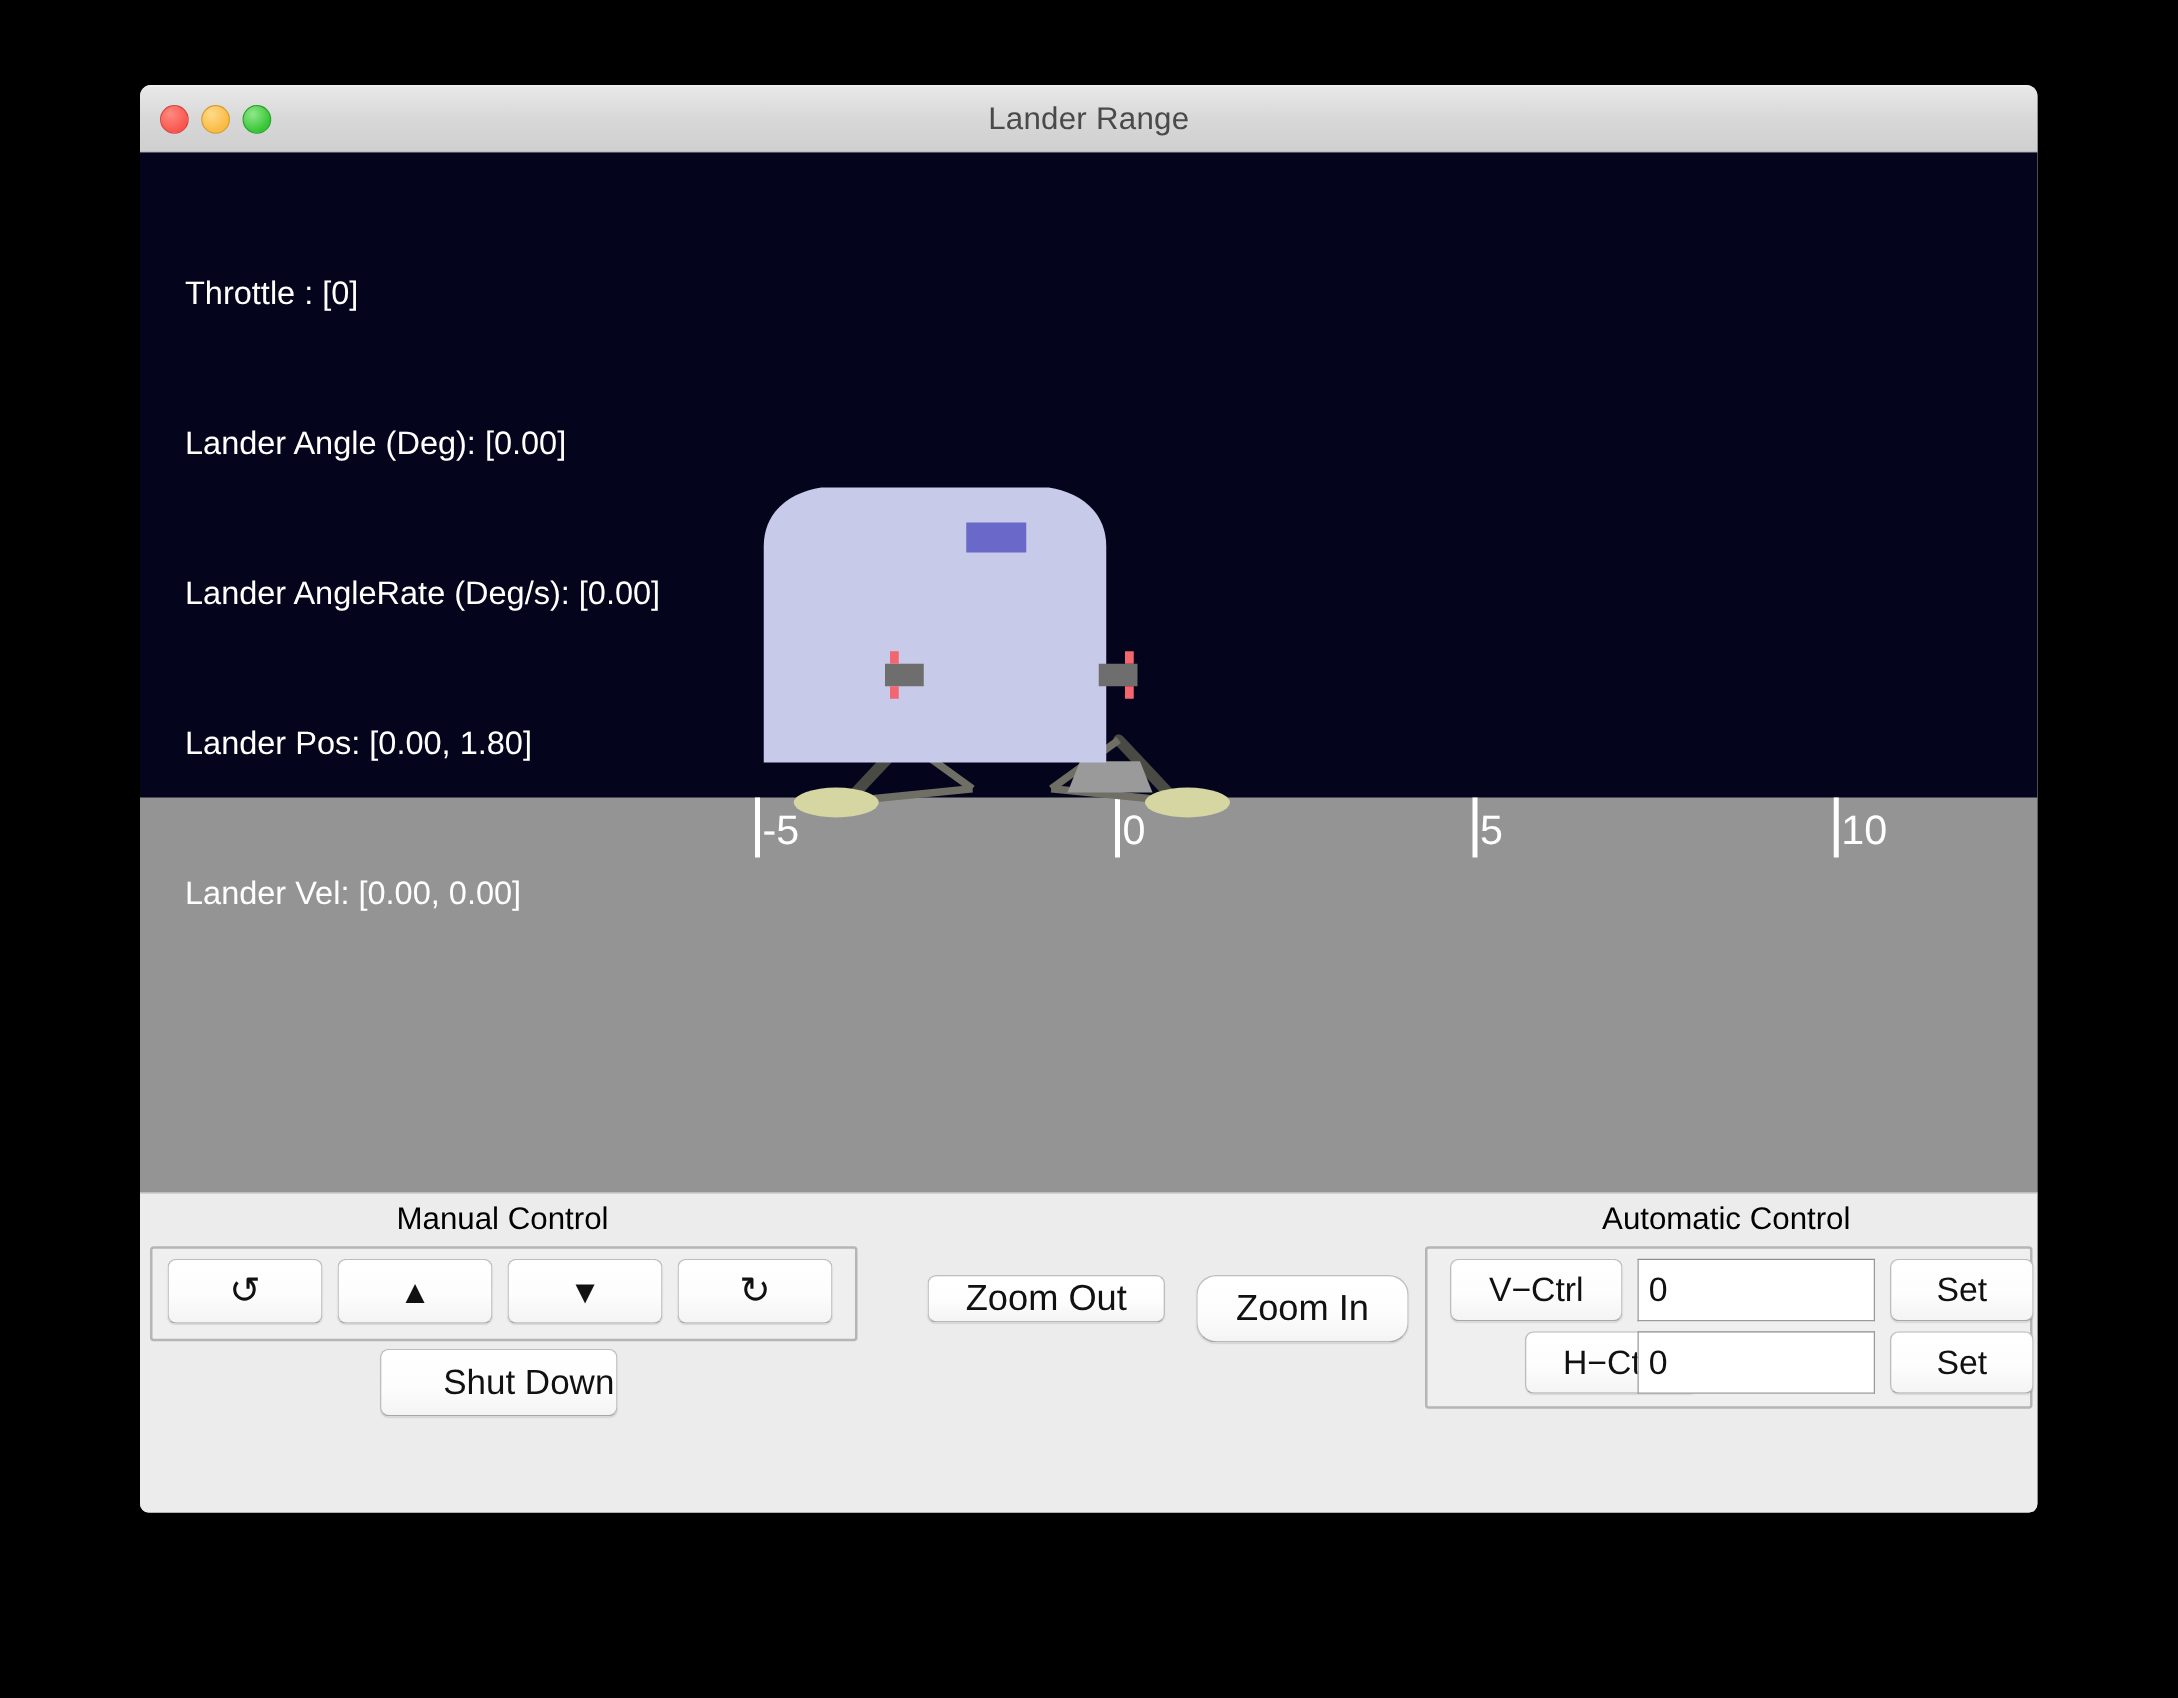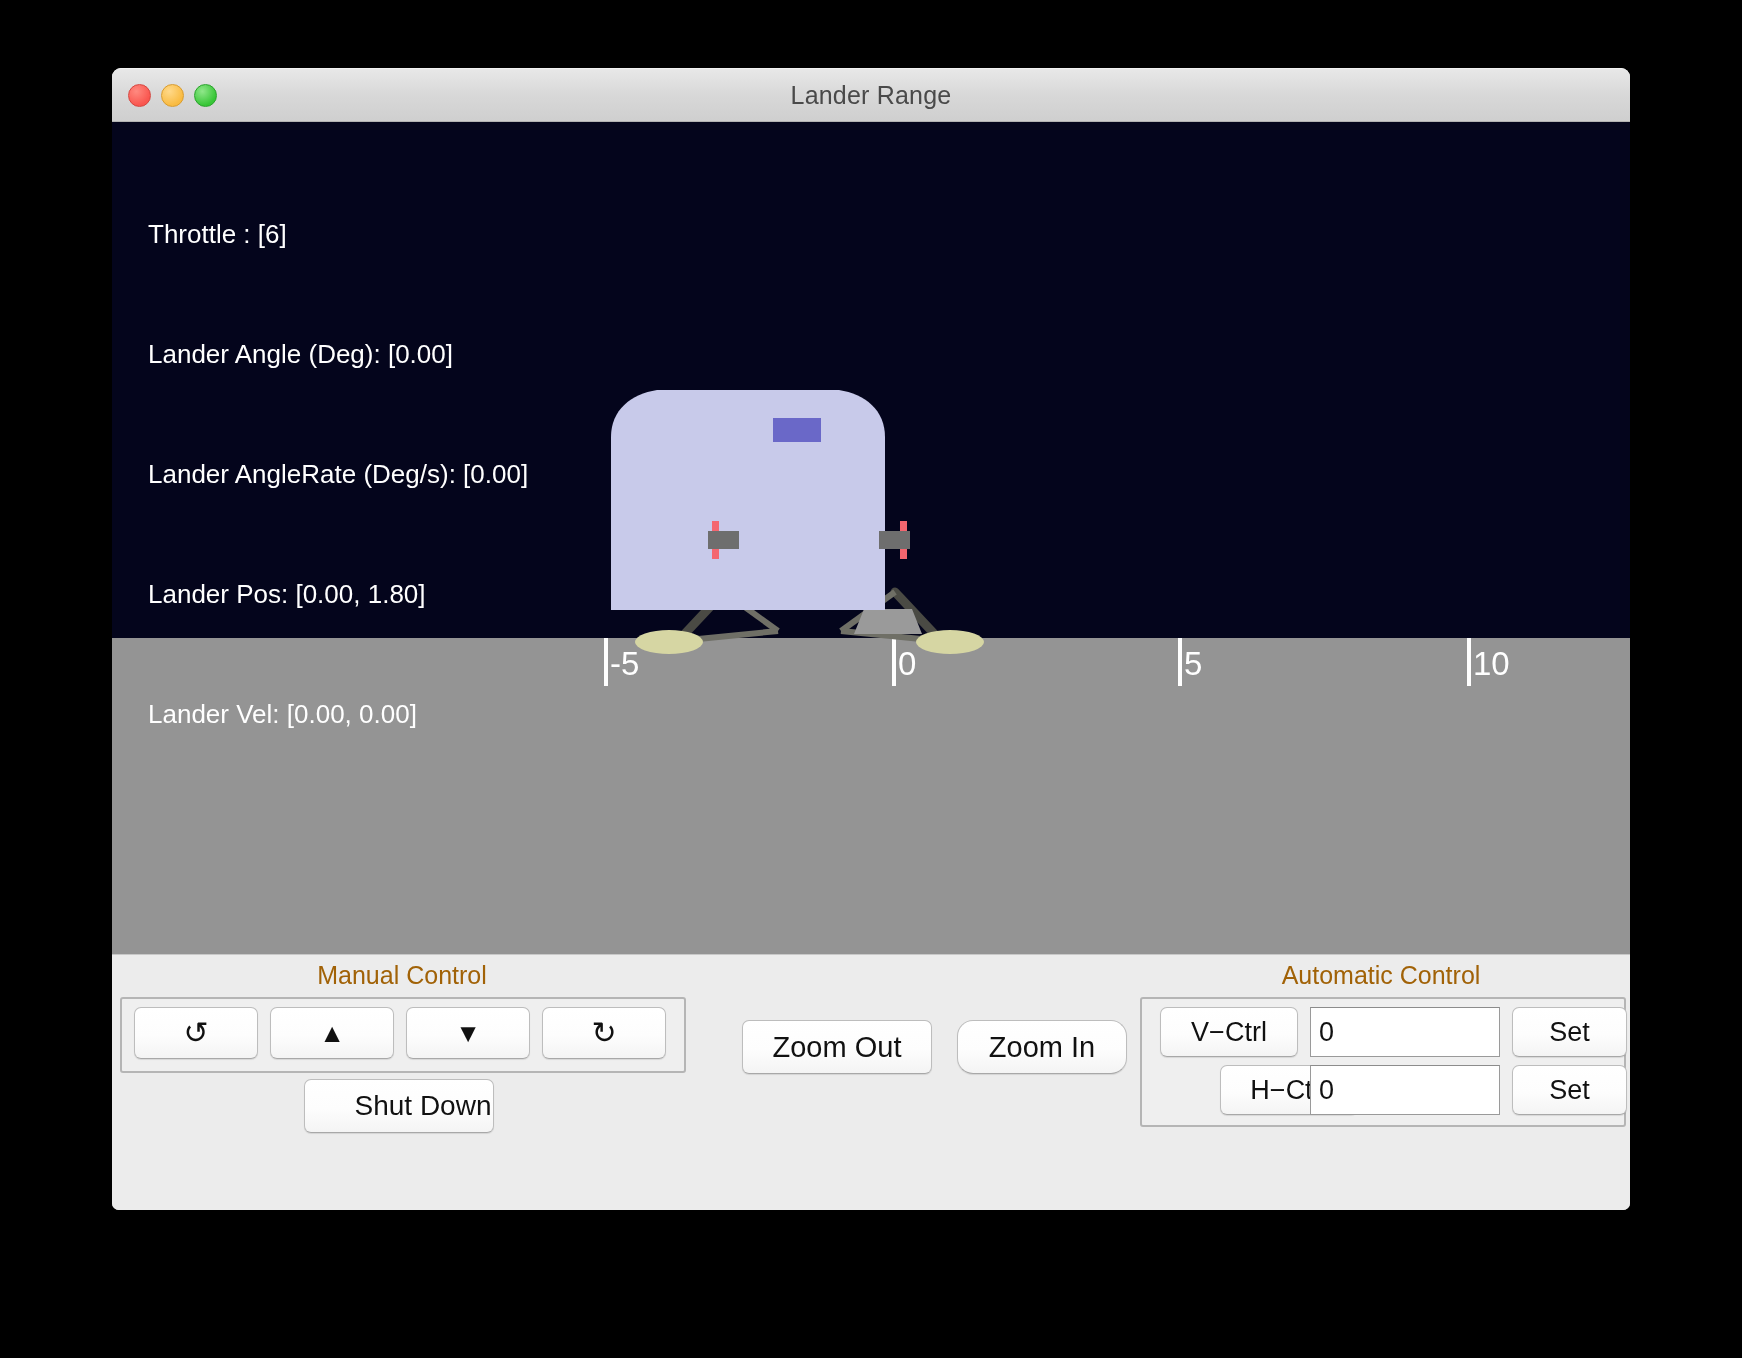--- a/index.html
+++ b/index.html
@@ -137,21 +137,21 @@
   #controls {
     position: relative;
     height: 258px;
     background: #ececec;
     border-top: 1px solid #c8c8c8;
   }
 
   .group-title {
     position: absolute;
     font-size: 25px;
-    color: #a16207;
+    color: #000000;
     text-align: center;
   }
 
   .fieldset {
     position: absolute;
     border: 2px solid #b5b5b5;
     border-radius: 3px;
     background: #efefef;
   }
 
@@ -260,21 +260,21 @@
         <rect x="596" y="409" width="31" height="18" fill="#6e6e6e"></rect>
         <rect x="767" y="409" width="31" height="18" fill="#6e6e6e"></rect>
 
         <rect x="600" y="399" width="7" height="10" fill="#f4666f"></rect>
         <rect x="600" y="427" width="7" height="10" fill="#f4666f"></rect>
         <rect x="788" y="399" width="7" height="10" fill="#f4666f"></rect>
         <rect x="788" y="427" width="7" height="10" fill="#f4666f"></rect>
       </svg>
 
       <div id="telemetry">
-        <div>Throttle : [6]</div>
+        <div>Throttle : [0]</div>
         <div>Lander Angle (Deg): [0.00]</div>
         <div>Lander AngleRate (Deg/s): [0.00]</div>
         <div>Lander Pos: [0.00, 1.80]</div>
         <div>Lander Vel: [0.00, 0.00]</div>
       </div>
     </div>
 
     <div id="controls">
 
       <div class="group-title" style="left:0px; top:6px; width:580px;">Manual Control</div>
@@ -289,21 +289,21 @@
       </div>
       <div class="btn" style="left:294px; top:52px; width:124px; height:52px;">
         <span class="tri">▼</span>
       </div>
       <div class="btn" style="left:430px; top:52px; width:124px; height:52px;">
         <span class="glyph">↻</span>
       </div>
 
       <div class="btn" style="left:192px; top:124px; width:190px; height:54px; font-size:28px;padding-left:48px;">Shut Down</div>
 
-      <div class="btn" style="left:630px; top:65px; width:190px; height:54px; font-size:29px;">Zoom Out</div>
+      <div class="btn" style="left:630px; top:65px; width:190px; height:38px; font-size:29px;">Zoom Out</div>
       <div class="btn" style="left:845px; top:65px; width:170px; height:54px; font-size:29px;border-radius:16px;">Zoom In</div>
 
       <div class="group-title" style="left:1028px; top:6px; width:482px;">Automatic Control</div>
 
       <div class="fieldset" style="left:1028px; top:42px; width:482px; height:126px;"></div>
 
       <div class="btn" style="left:1048px; top:52px; width:138px; height:50px;">V−Ctrl</div>
       <div class="txt" style="left:1198px; top:52px; width:190px; height:50px;">0</div>
       <div class="btn" style="left:1400px; top:52px; width:115px; height:50px;">Set</div>
 

